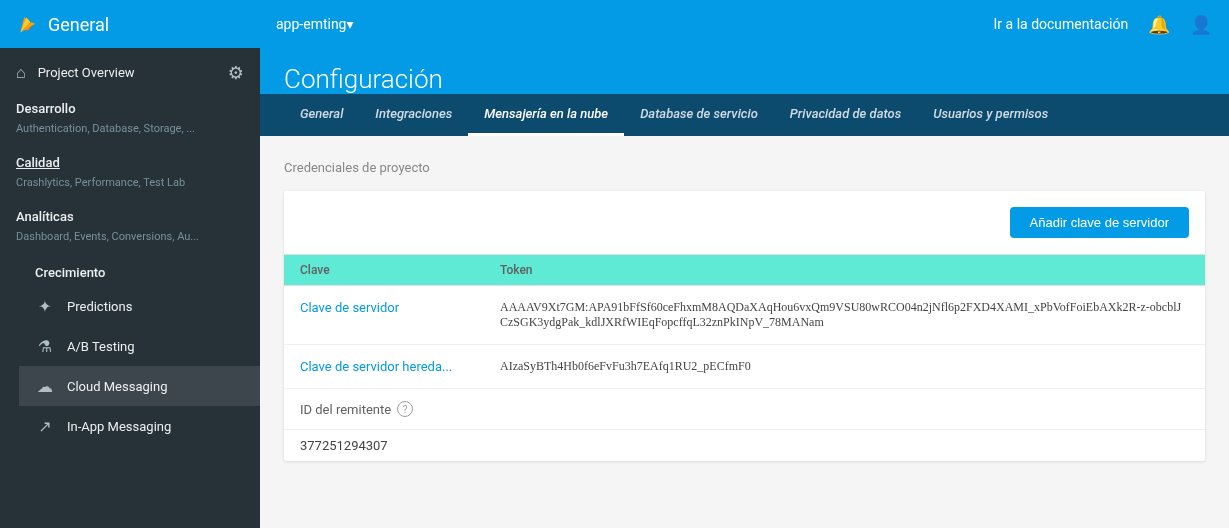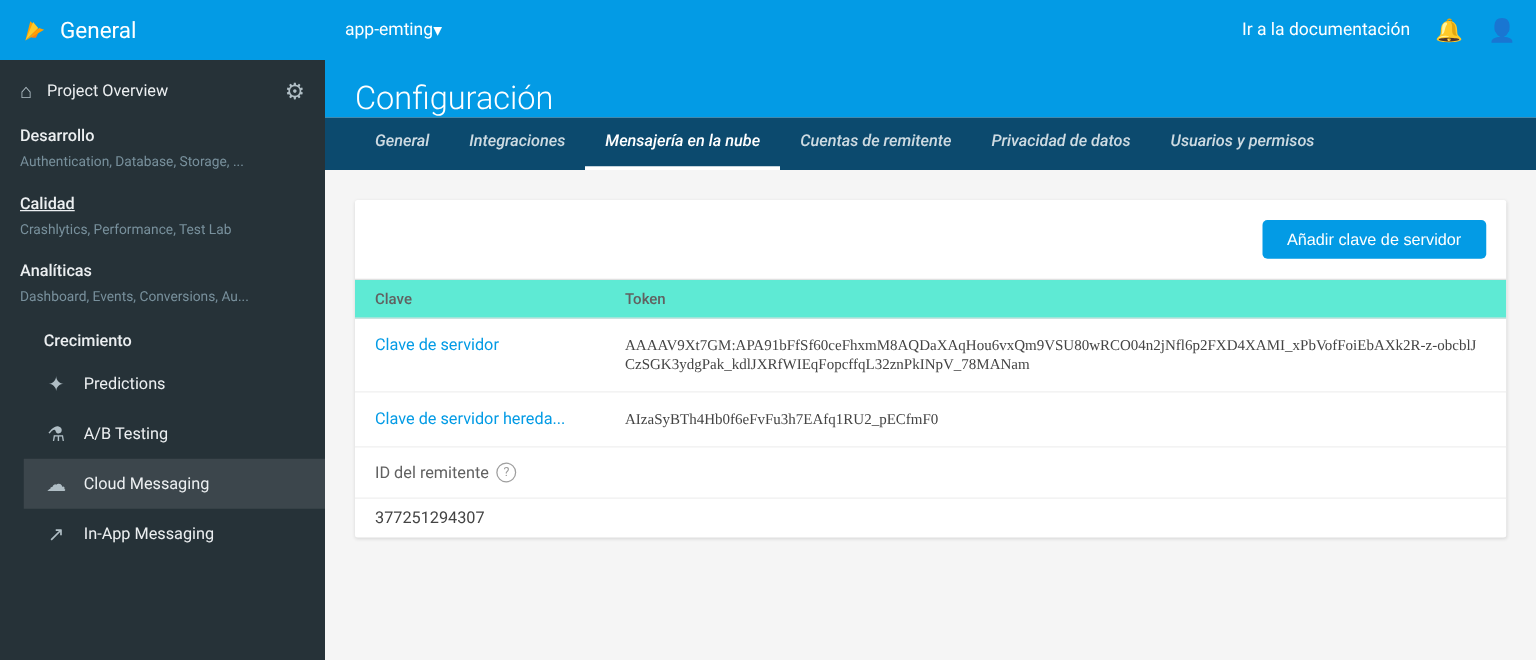--- a/index.html
+++ b/index.html
@@ -307,26 +307,27 @@
   </div>
 
   <div class="content-area">
 
     <div class="page-title">Configuración</div>
 
     <div class="tabs-header">
       <div class="tab">General</div>
       <div class="tab">Integraciones</div>
       <div class="tab active">Mensajería en la nube</div>
-      <div class="tab">Cuentas de remitente</div>
+      <div class="tab">Database de servicio</div>
       <div class="tab">Privacidad de datos</div>
       <div class="tab">Usuarios y permisos</div>
     </div>
 
     <div class="content-body">
+      <div class="section-title">Credenciales de proyecto</div>
 
       <div class="card">
 
         <div class="card-actions">
           <button class="btn-primary">Añadir clave de servidor</button>
         </div>
 
         <div class="table-header">
           <div class="col-clave">Clave</div>
           <div class="col-token">Token</div>

